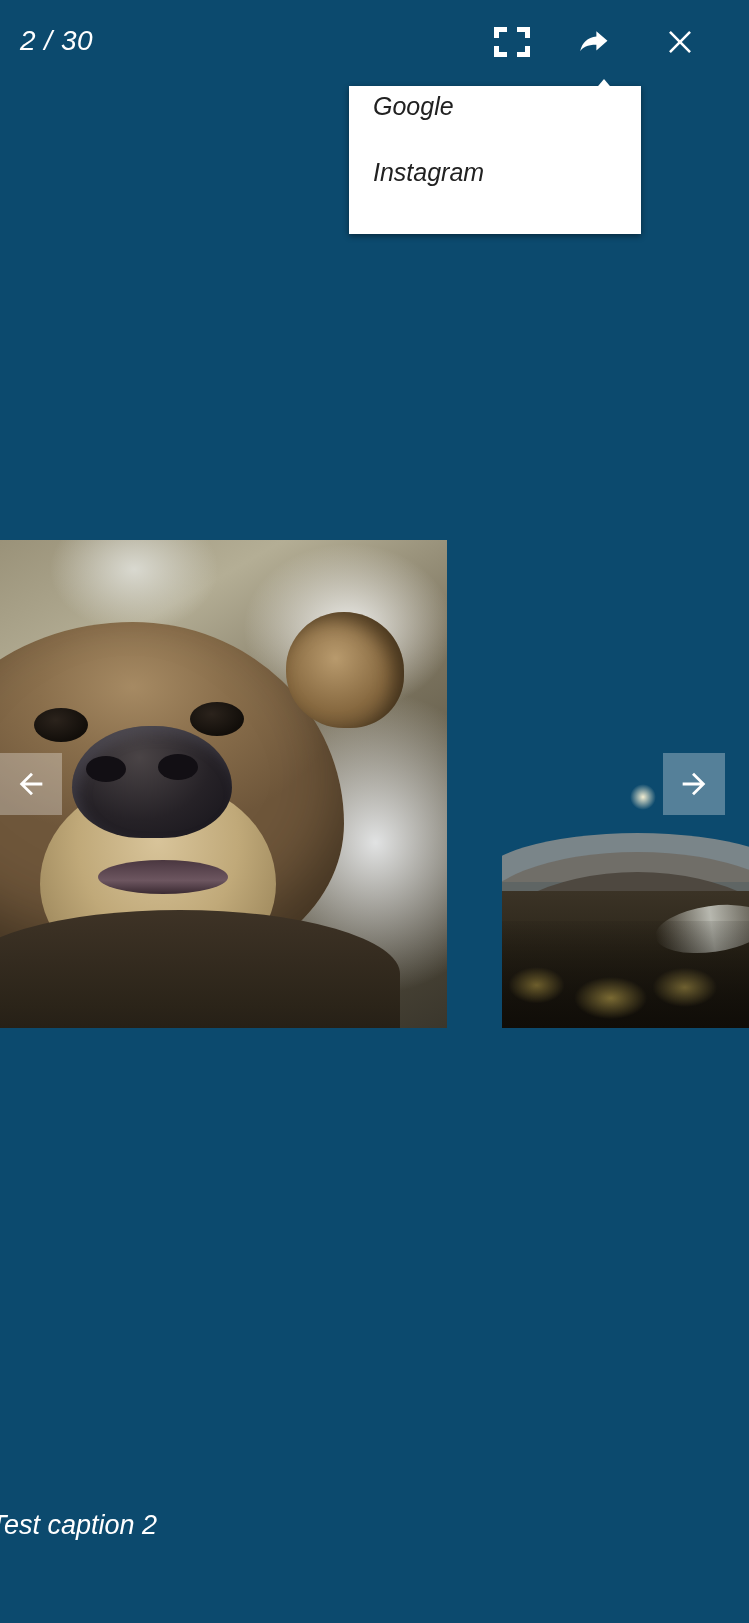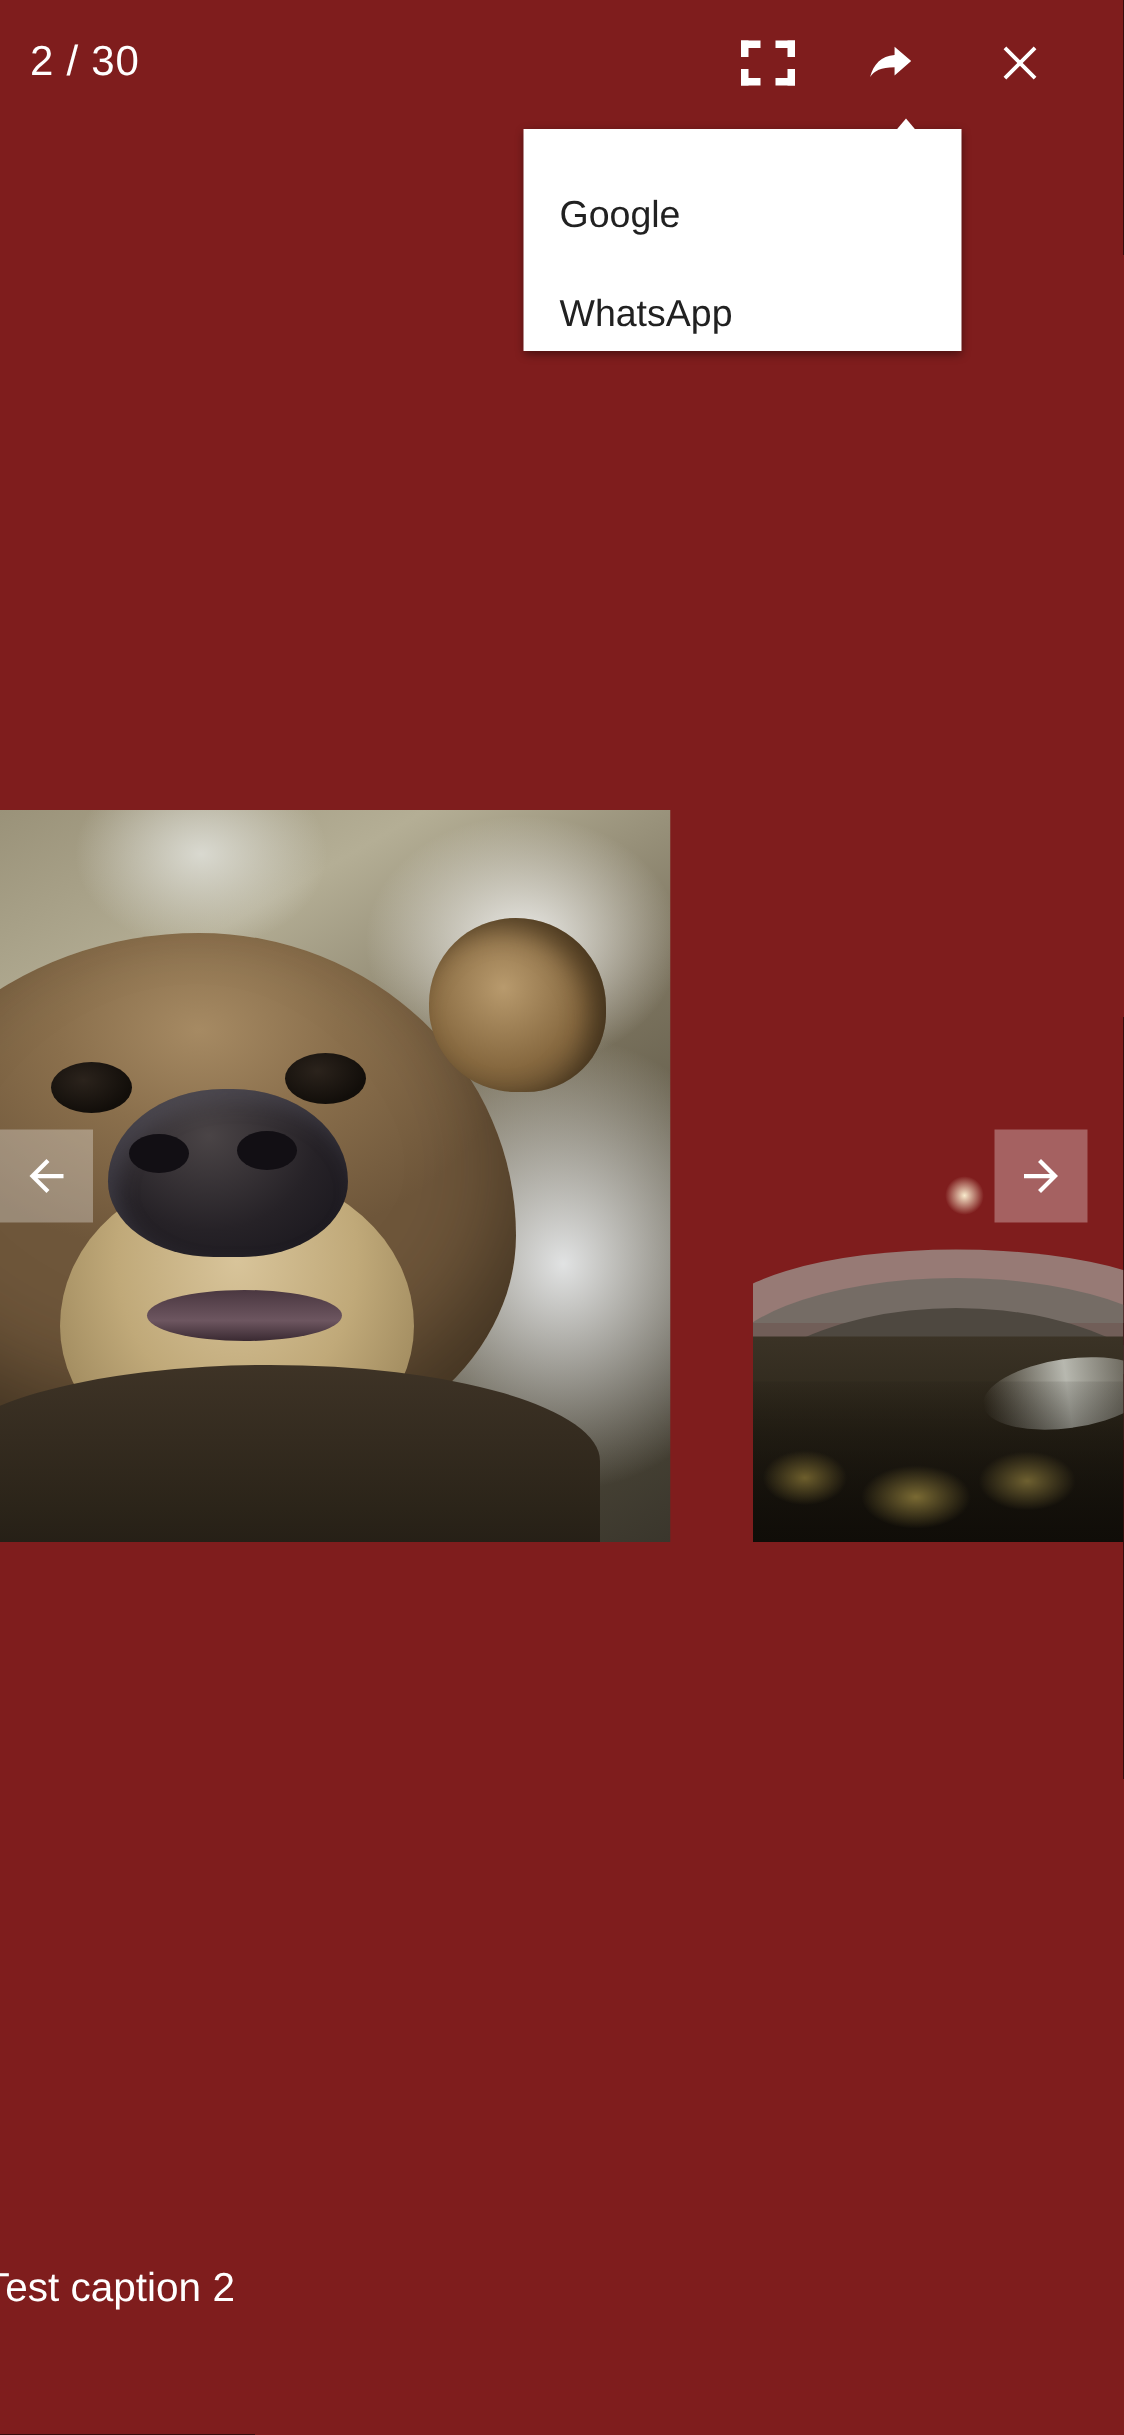--- a/index.html
+++ b/index.html
@@ -5,22 +5,23 @@
   * { margin:0; padding:0; box-sizing:border-box; }
   html, body {
     width:749px; height:1623px;
     background:#000;
     font-family:"Liberation Sans", sans-serif;
     overflow:hidden;
   }
   #viewer {
     position:relative;
     width:749px; height:1623px;
-    background:#7f1d1d;
+    background:#0c4a6e;
     overflow:hidden;
+    font-style:italic;
   }
 
   
   .topbar {
     position:absolute; left:0; top:0;
     width:749px; height:84px;
     z-index:40;
   }
   .counter {
     position:absolute; left:20px; top:22px;
@@ -66,21 +67,21 @@
     position:absolute;
     left:588px; top:79px;
     width:0; height:0;
     border-left:16px solid transparent;
     border-right:16px solid transparent;
     border-bottom:19px solid #ffffff;
     z-index:61;
   }
   .share-item {
     height:66px;
-    display:flex; align-items:flex-end;
+    display:flex; align-items:flex-start;
     padding-left:24px;
     color:#212121;
     font-size:25px;
     cursor:pointer;
     white-space:nowrap;
   }
 
   
   .pager {
     position:absolute; left:0; top:540px;
@@ -298,19 +299,19 @@
       </svg>
     </div>
   </div>
 
   <div class="share-caret"></div>
   <div class="share-menu">
     <div class="share-item">
       <span>Google</span>
     </div>
     <div class="share-item">
-      <span>WhatsApp</span>
+      <span>Instagram</span>
     </div>
   </div>
 
   <div class="caption">Test caption 2</div>
 
 </div>
 
 </body></html>

